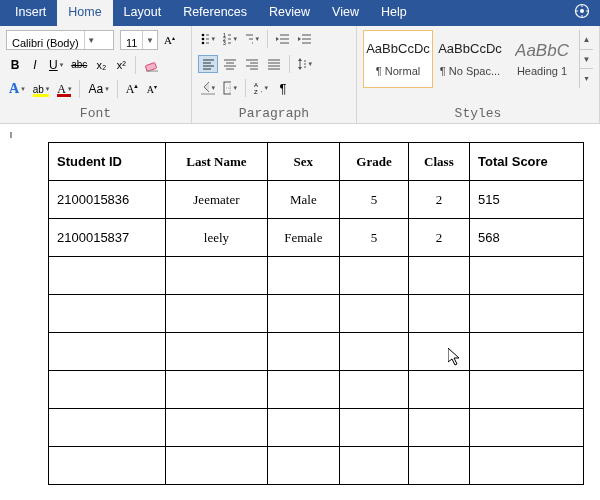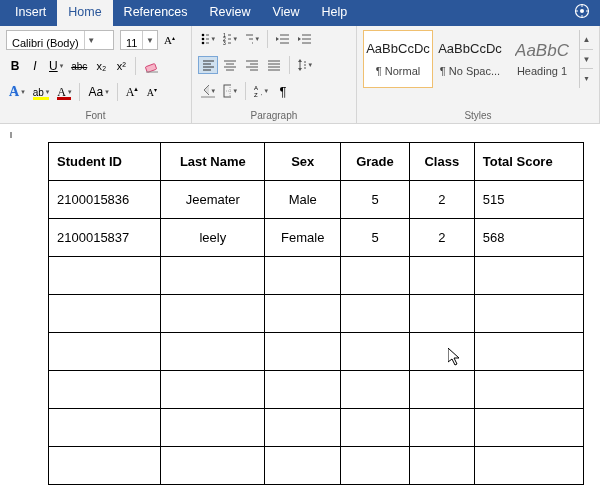--- a/index.html
+++ b/index.html
@@ -46,22 +46,23 @@
   .group {
     border-right: 1px solid #d5d5d5;
     padding: 4px 6px 2px 6px;
     display: flex;
     flex-direction: column;
     justify-content: space-between;
   }
   .group-label {
     text-align: center;
     color: #666;
-    font-size: 10px;
+    font-size: 13px;
     padding-top: 2px;
+    font-family: Liberation Mono, monospace;
   }
   .row { display: flex; align-items: center; gap: 2px; }
   .combo {
     display: inline-flex;
     align-items: flex-end;
     border: 1px solid #bbb;
     background: #fff;
     height: 20px;
     font-size: 11px;
   }
@@ -127,33 +128,34 @@
     border: 1px solid #000;
     height: 38px;
     padding: 0 8px;
     font-size: 13px;
     vertical-align: middle;
   }
   .doc-table th {
     font-weight: bold;
     text-align: left;
   }
-  .doc-table .c-center { text-align: center; }
+  .doc-table .c-center { text-align: center; font-family: Liberation Serif, serif; }
   .doc-table th.c-center { text-align: center; }
   .cursor-arrow {
     position:absolute;
     pointer-events:none;
   }
 </style>
 </head>
 <body>
 
 <div class="tabs">
   <div class="tab">Insert</div>
   <div class="tab active">Home</div>
+  <div class="tab">Layout</div>
   <div class="tab">References</div>
   <div class="tab">Review</div>
   <div class="tab">View</div>
   <div class="tab">Help</div>
   <div class="tell-me">
     <svg width="16" height="16">
         <circle cx="8" cy="8" r="6.5" fill="none" stroke="#fff" stroke-width="1.2"></circle>
         <circle cx="8" cy="8" r="2" fill="#fff"></circle>
         <line x1="8" y1="1" x2="8" y2="4" stroke="#fff"></line>
         <line x1="8" y1="12" x2="8" y2="15" stroke="#fff"></line>

